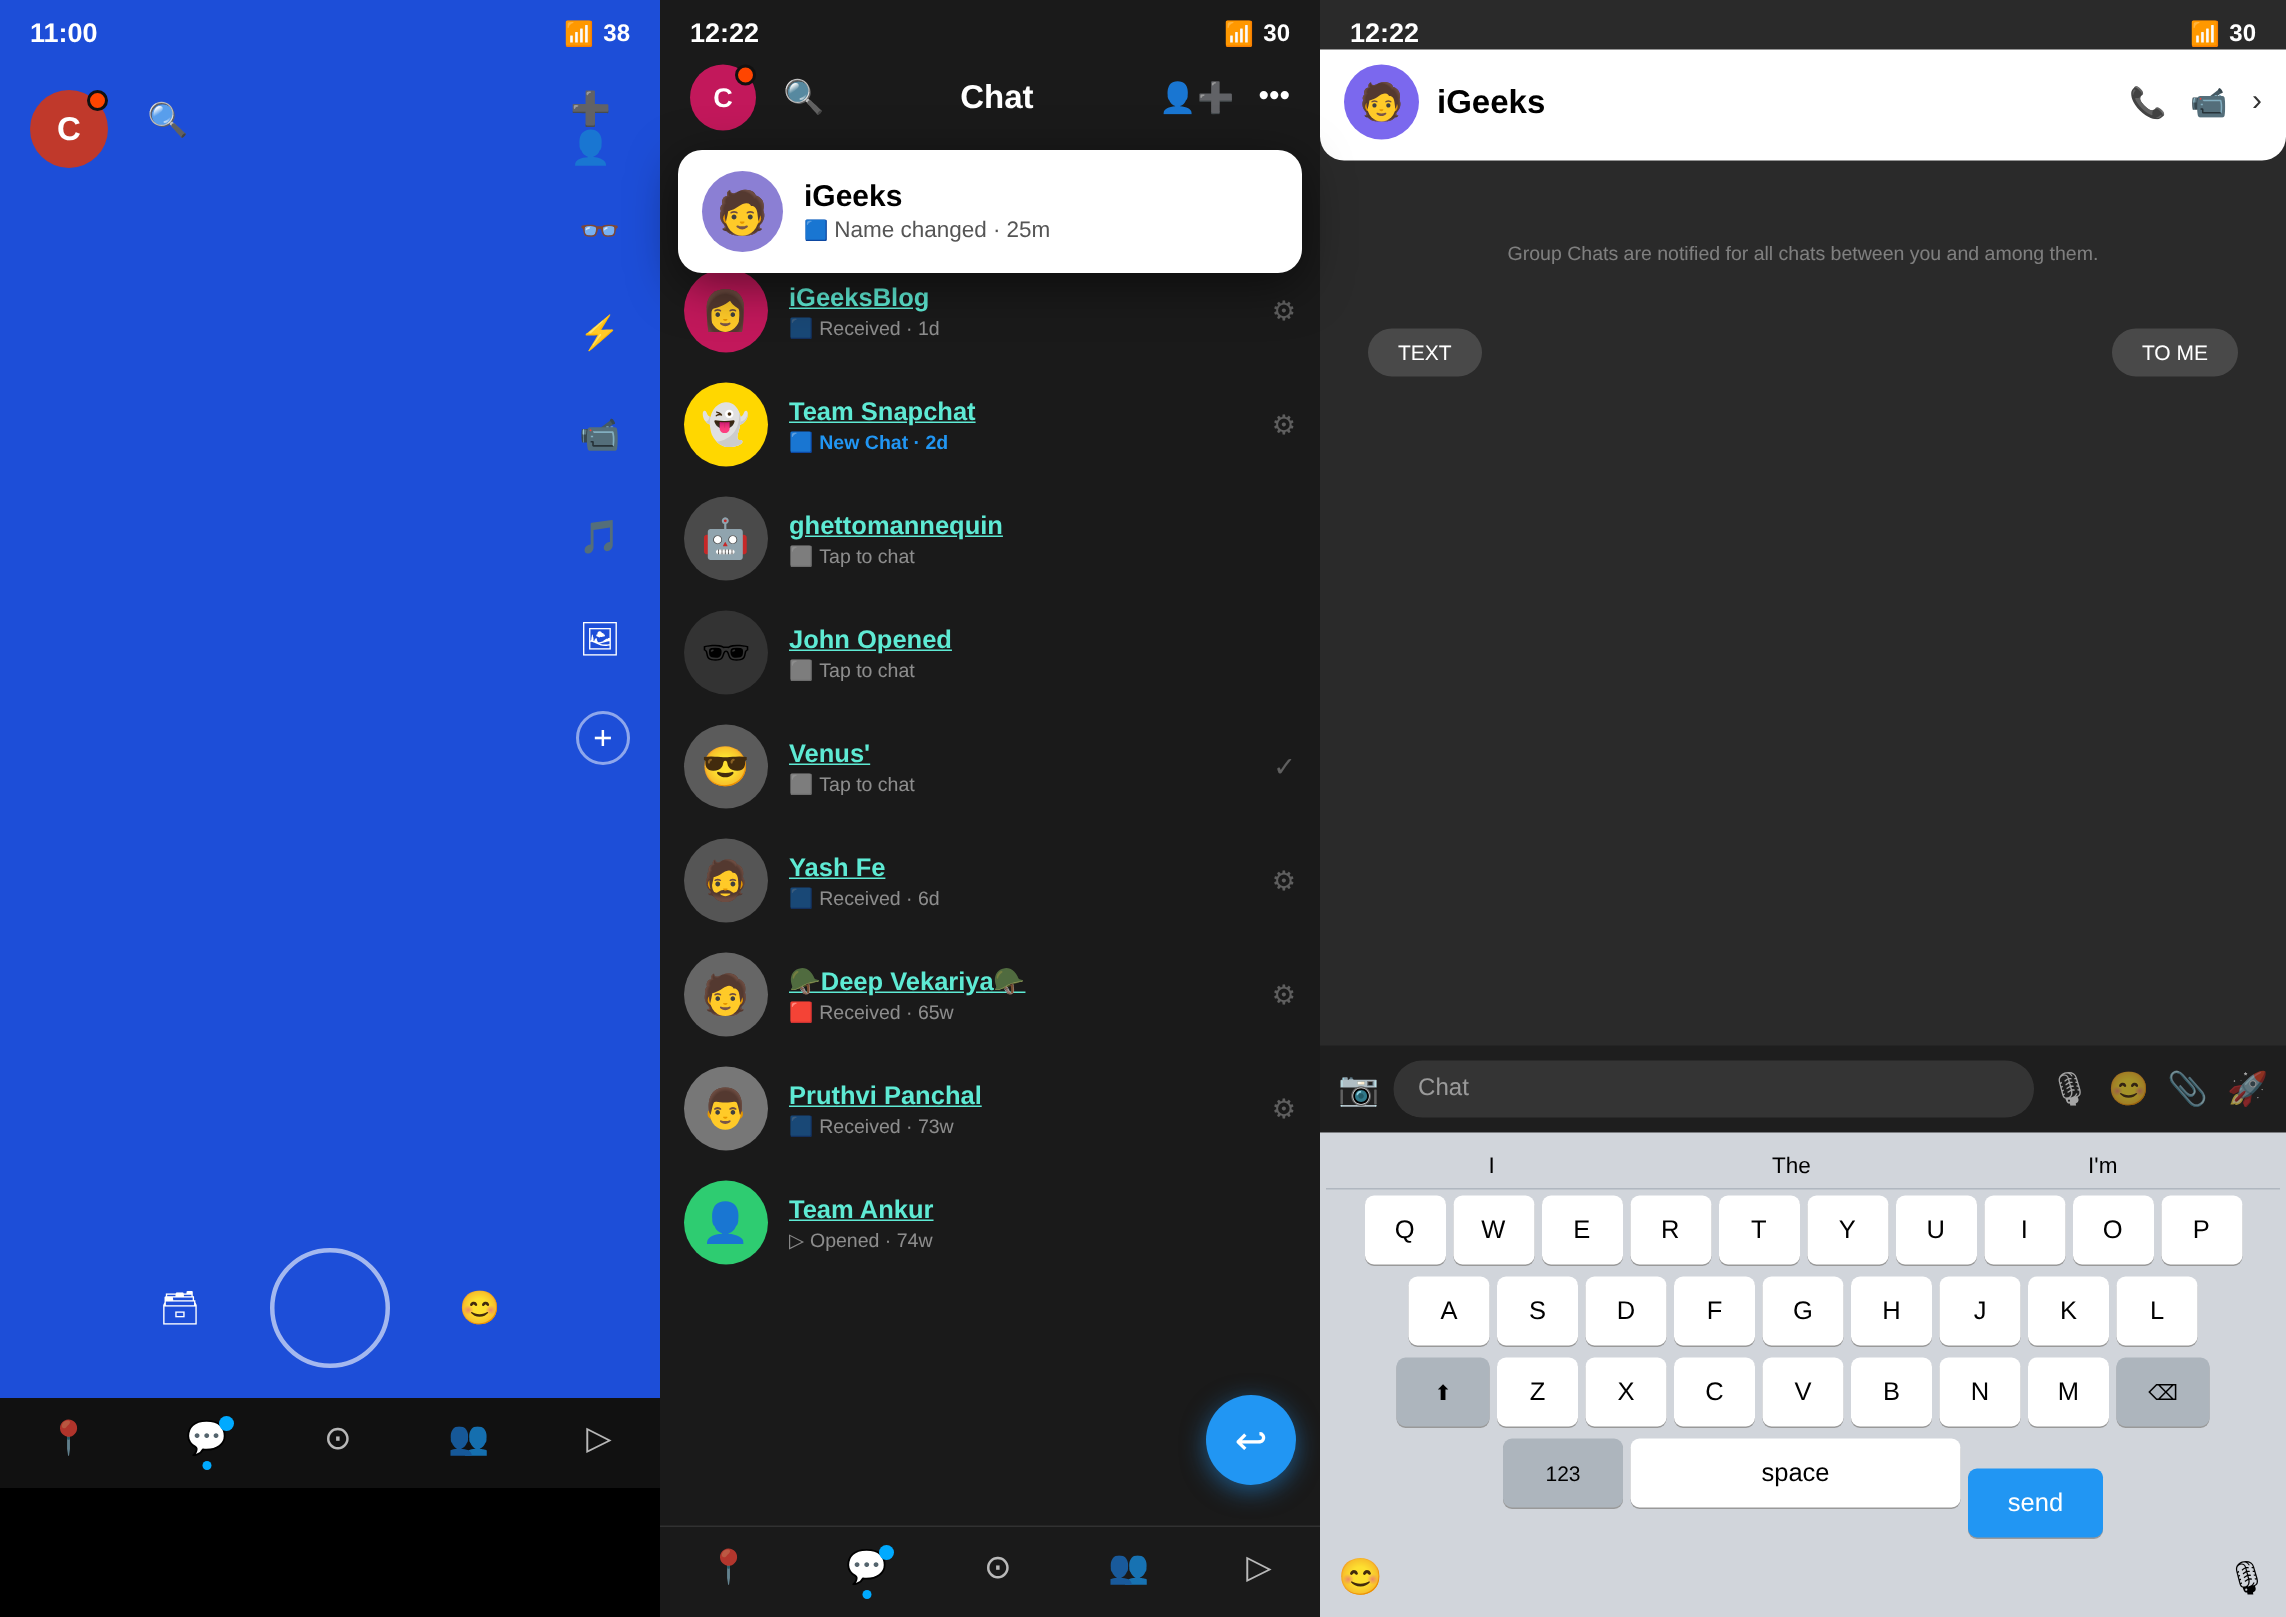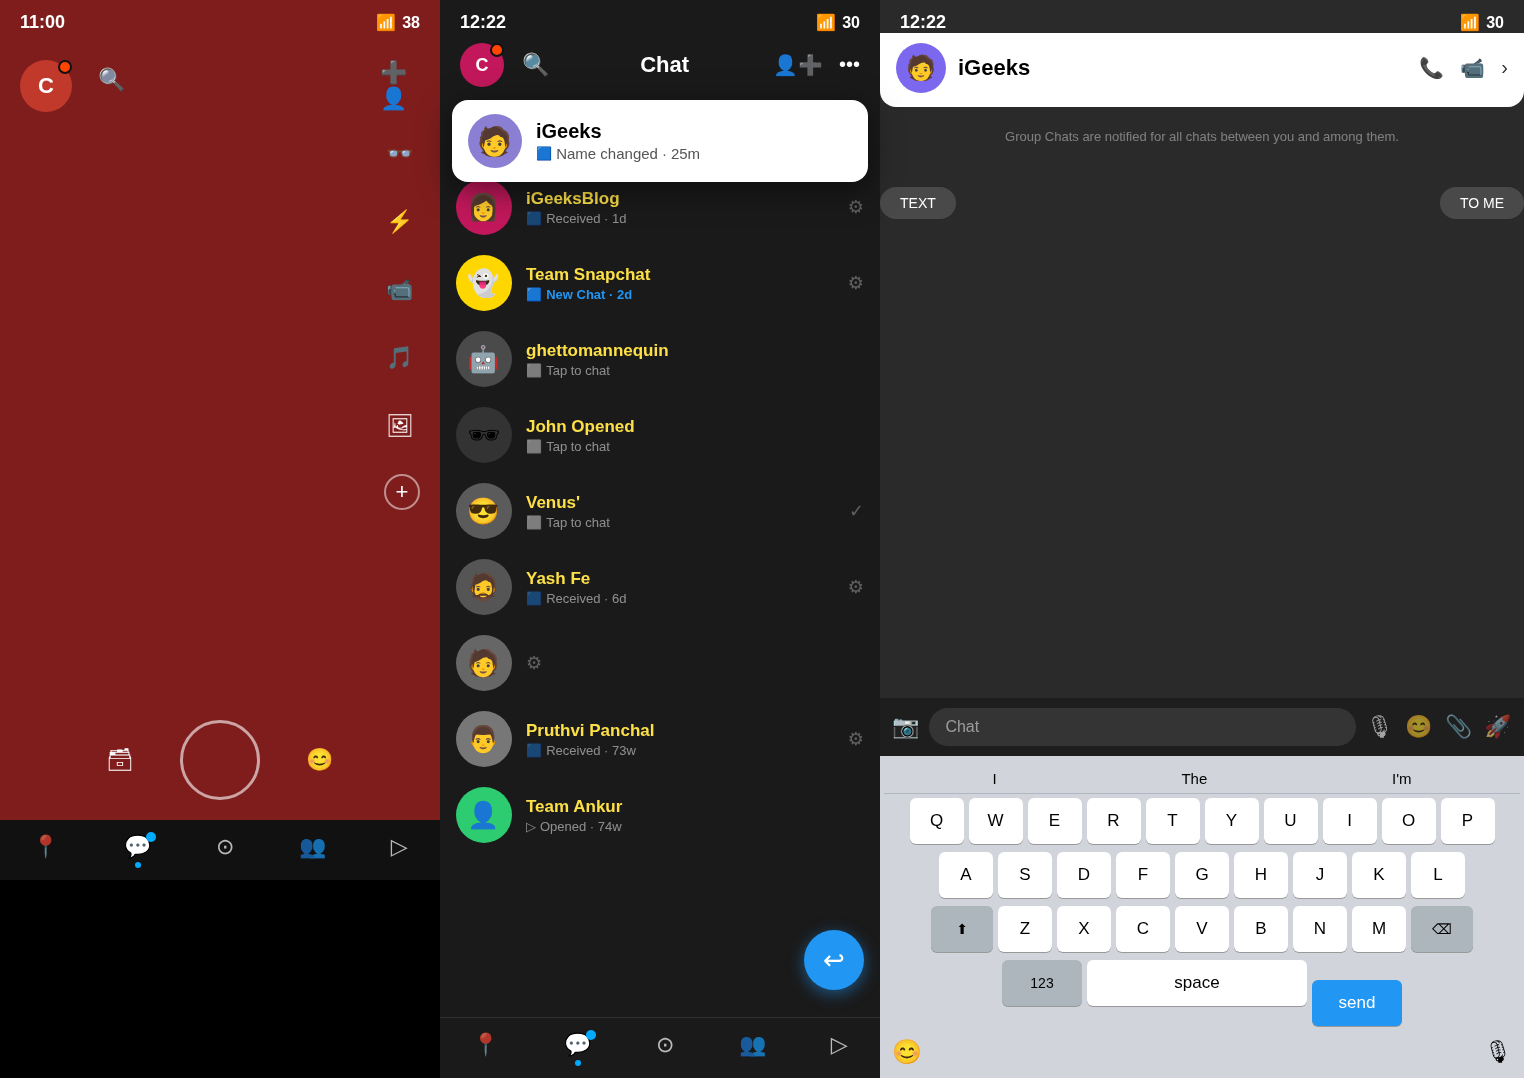--- a/index.html
+++ b/index.html
@@ -8,22 +8,22 @@
       height: 1078px;
       display: flex;
       font-family: -apple-system, BlinkMacSystemFont, 'Helvetica Neue', sans-serif;
       overflow: hidden;
       background: #000;
     }
 
     
     .panel-camera {
       width: 440px;
-      height: 880px;
-      background: #7f1d1d;
+      height: 992px;
+      background: #1d4ed8;
       position: relative;
       flex-shrink: 0;
     }
     .panel-camera .status-bar {
       display: flex;
       justify-content: space-between;
       align-items: center;
       padding: 12px 20px 0;
       color: #fff;
       font-size: 18px;
@@ -253,24 +253,25 @@
       flex-shrink: 0;
       display: flex;
       align-items: center;
       justify-content: center;
       font-size: 26px;
     }
     .chat-info { flex: 1; min-width: 0; }
     .chat-name {
       font-size: 17px;
       font-weight: 600;
-      color: #fde047;
+      color: #5eead4;
       white-space: nowrap;
       overflow: hidden;
       text-overflow: ellipsis;
+      text-decoration: underline;
     }
     .chat-sub {
       font-size: 13px;
       color: rgba(255,255,255,0.5);
       display: flex;
       align-items: center;
       gap: 4px;
       margin-top: 2px;
     }
     .chat-sub.new-chat { color: #2196f3; font-weight: 600; }
@@ -362,21 +363,21 @@
       flex: 1;
     }
     .chat-window-actions {
       display: flex;
       gap: 16px;
       color: #333;
       font-size: 20px;
     }
     .chat-body {
       flex: 1;
-      padding: 0;
+      padding: 32px;
       display: flex;
       flex-direction: column;
       justify-content: flex-start;
     }
     .privacy-notice {
       color: rgba(255,255,255,0.4);
       font-size: 13px;
       text-align: center;
       padding: 20px 40px;
       line-height: 1.5;
@@ -662,20 +663,27 @@
         <div class="chat-sub">
           <span>🟦</span>
           <span>Received · 6d</span>
         </div>
       </div>
       <div class="chat-options">⚙</div>
     </div>
 
     <div class="chat-item">
       <div class="chat-avatar av-deep">🧑</div>
+      <div class="chat-info">
+        <div class="chat-name">🪖Deep Vekariya🪖</div>
+        <div class="chat-sub">
+          <span style="color:#e53935;">🟥</span>
+          <span>Received · 65w</span>
+        </div>
+      </div>
       <div class="chat-options">⚙</div>
     </div>
 
     <div class="chat-item">
       <div class="chat-avatar av-pruthvi">👨</div>
       <div class="chat-info">
         <div class="chat-name">Pruthvi Panchal</div>
         <div class="chat-sub">
           <span>🟦</span>
           <span>Received · 73w</span>

